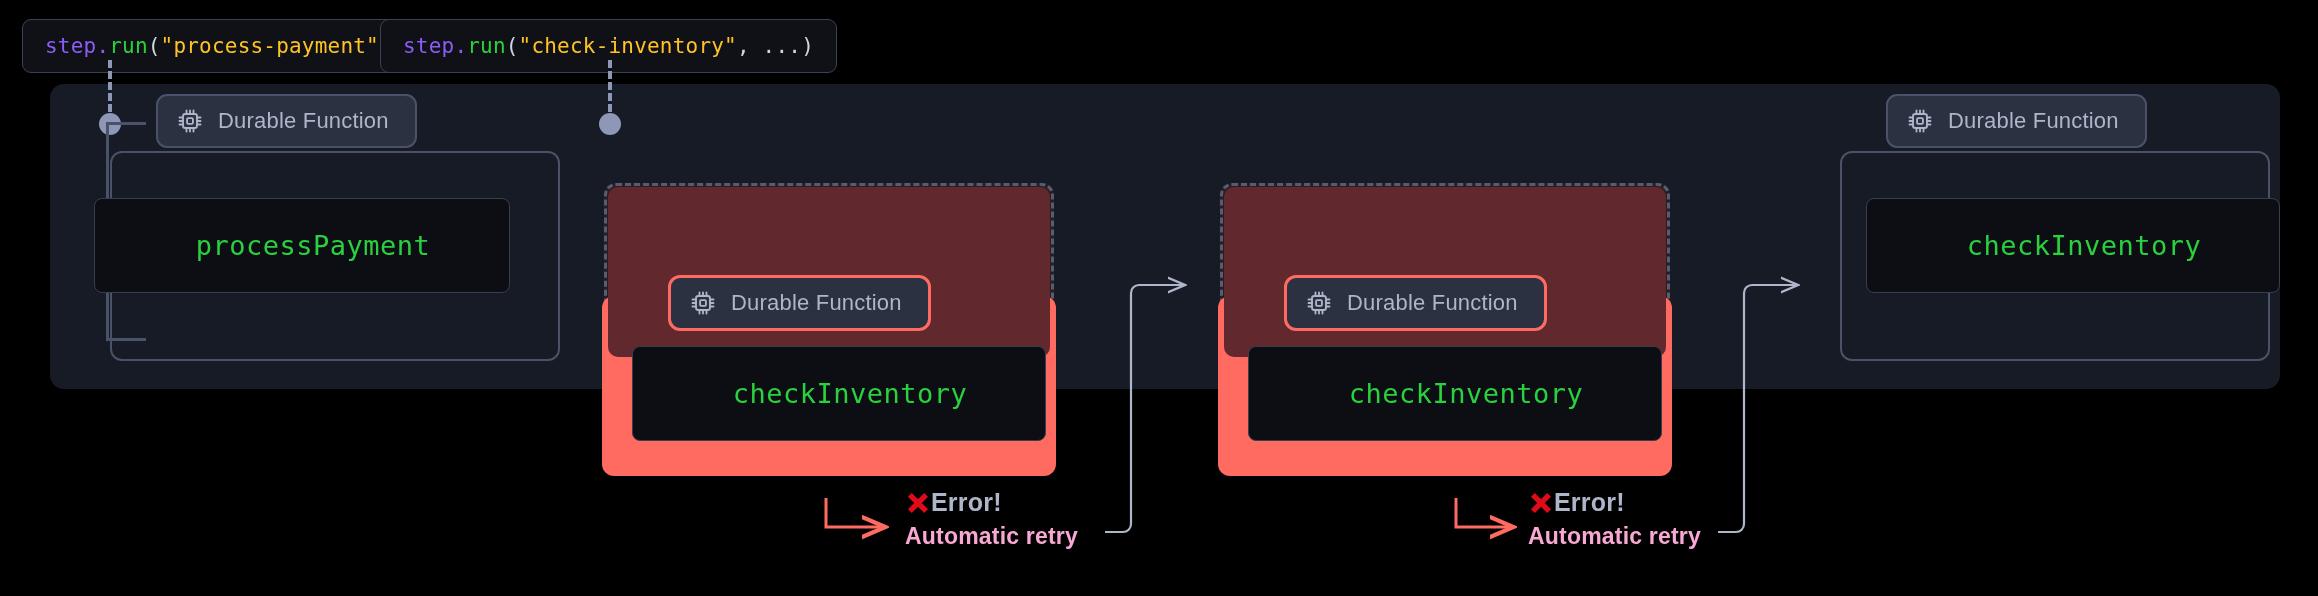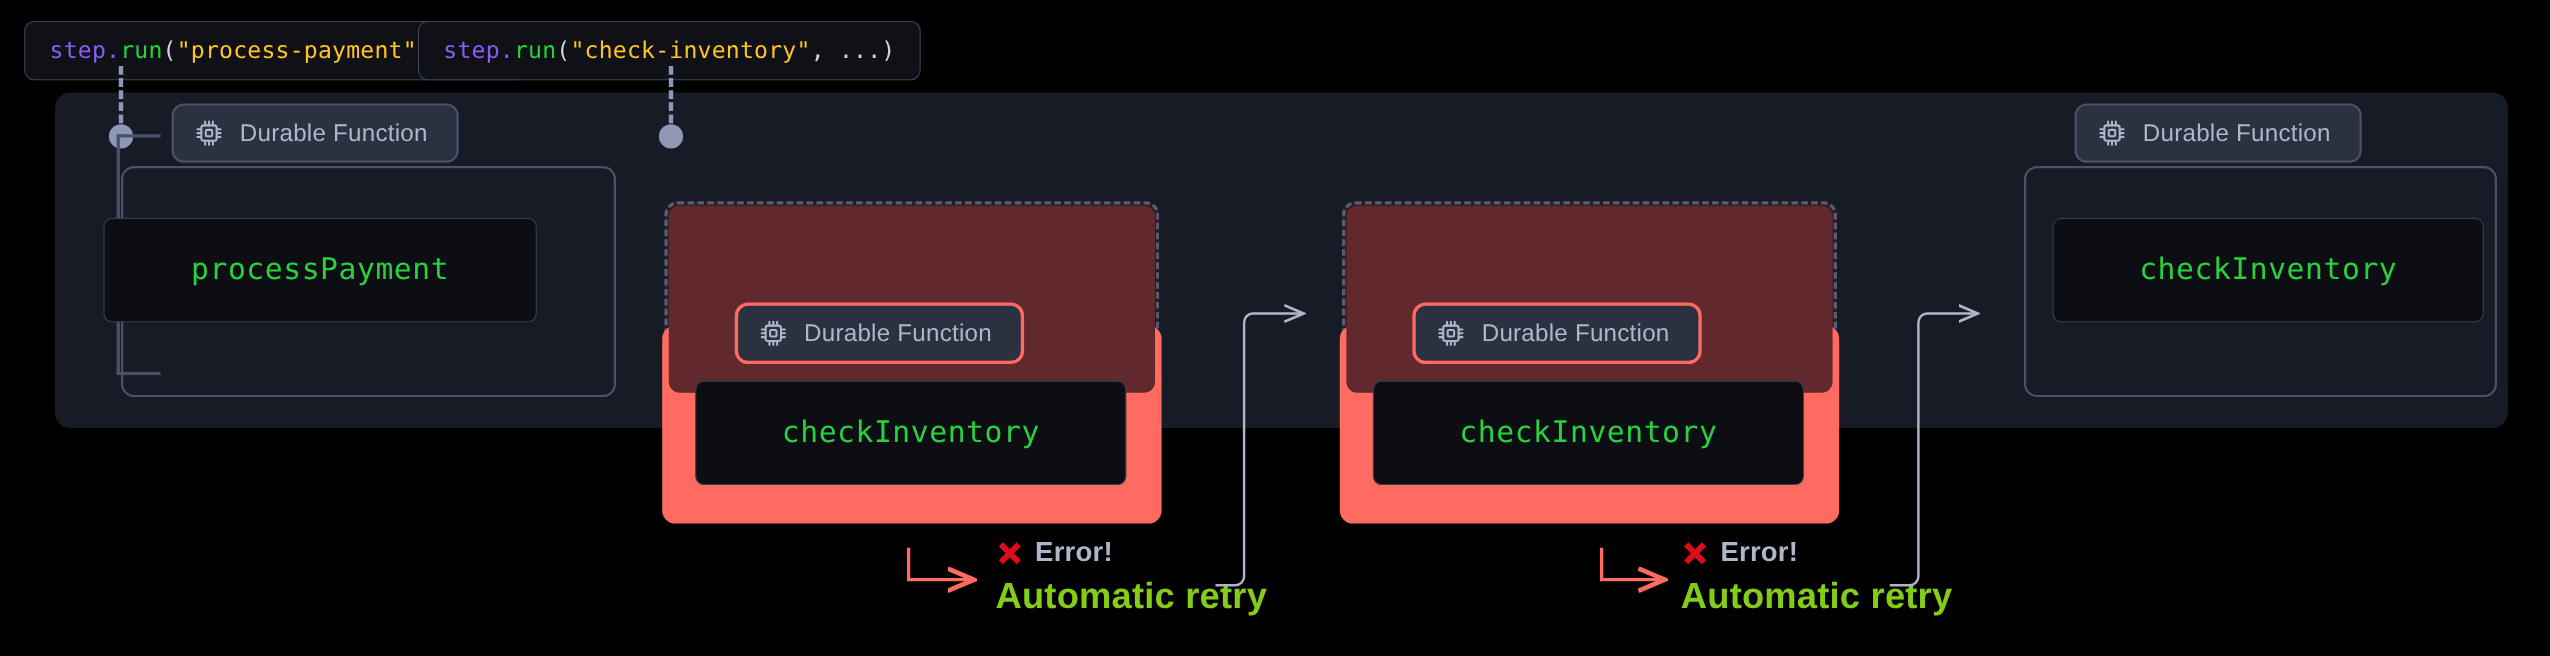--- a/index.html
+++ b/index.html
@@ -67,20 +67,21 @@
     position:absolute;
     background:#0c0e14;
     border:1.5px solid #373e4e;
     border-radius:8px;
     display:flex;align-items:center;justify-content:center;
     font-family:"DejaVu Sans Mono","Liberation Mono",monospace;
     font-size:27px;
     color:#2ad13e;
     letter-spacing:.5px;
     z-index:3;
+    padding-left:22px;
   }
   .connector{position:absolute;background:#4a5269;}
 
   
   .fail{position:absolute;}
   .fail .dashed{
     position:absolute;left:0;top:0;right:0;bottom:0;
     background:#2b1d22;
     border:3px dashed #555d73;
     border-radius:12px;
@@ -104,26 +105,26 @@
     padding:11px 26px 11px 18px;
     z-index:6;
   }
   .fail .badge .lbl{
     color:#aeb6c9;font-size:22px;white-space:nowrap;letter-spacing:.2px;
   }
 
   
   .errblk{position:absolute;}
   .errline{
-    display:flex;align-items:center;gap:10px;
+    display:flex;align-items:center;
     font-size:25px;color:#aeb6c9;font-weight:bold;letter-spacing:.2px;
     white-space:nowrap;
   }
   .errline2{
-    font-size:33px;color:#84cc16;font-weight:bold;letter-spacing:.2px;
+    font-size:23px;color:#f9a8d4;font-weight:bold;letter-spacing:.2px;
     white-space:nowrap;margin-top:6px;
   }
   .xmark{width:26px;height:26px;display:block;}
 
   svg.lines{position:absolute;left:0;top:0;width:2318px;height:596px;overflow:visible;pointer-events:none;}
 </style>
 </head>
 <body>
 
 <div class="stage">

